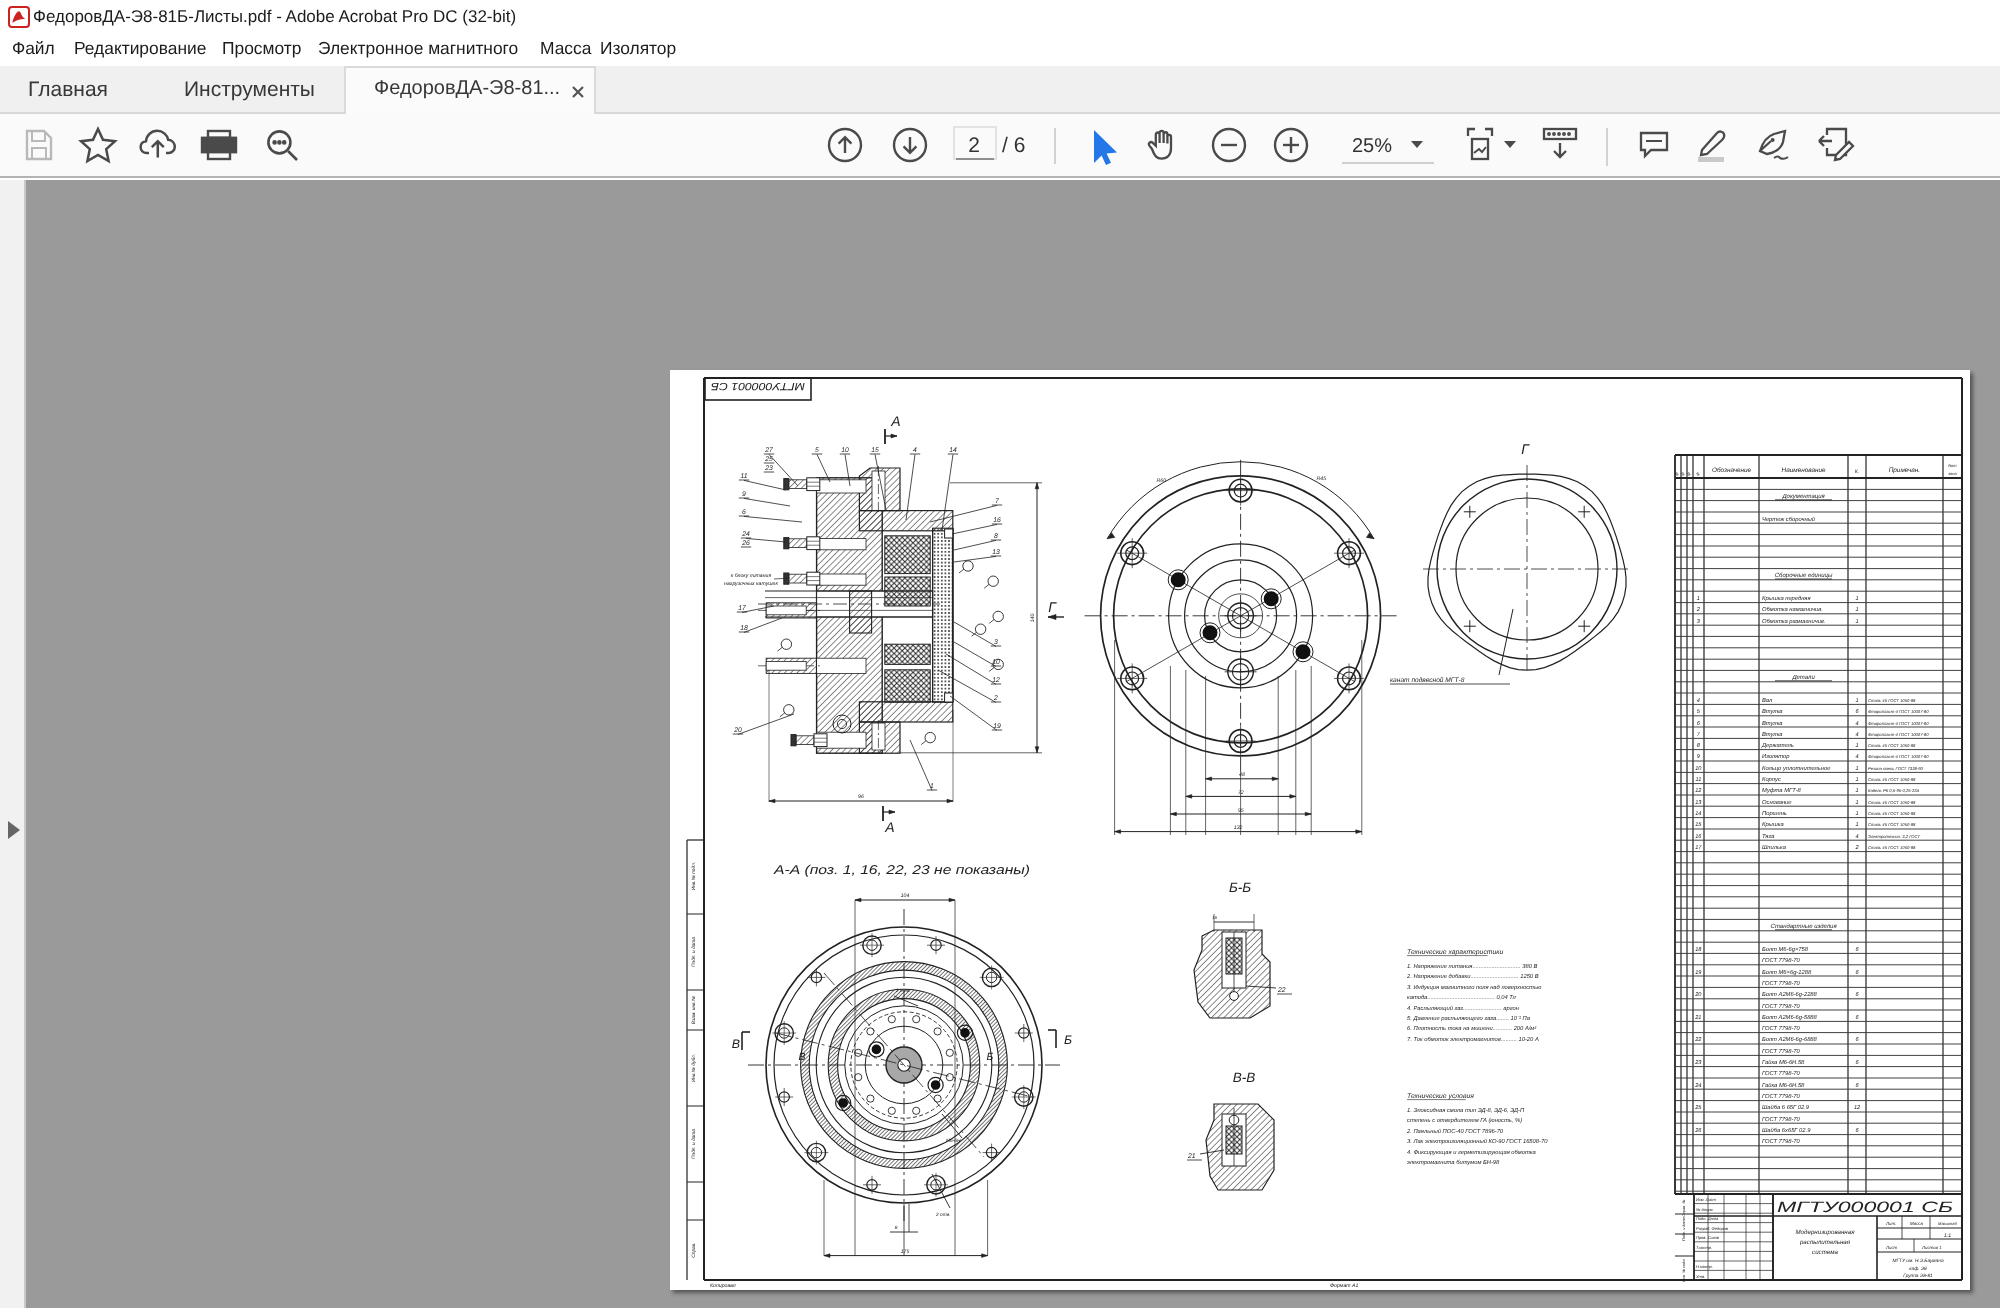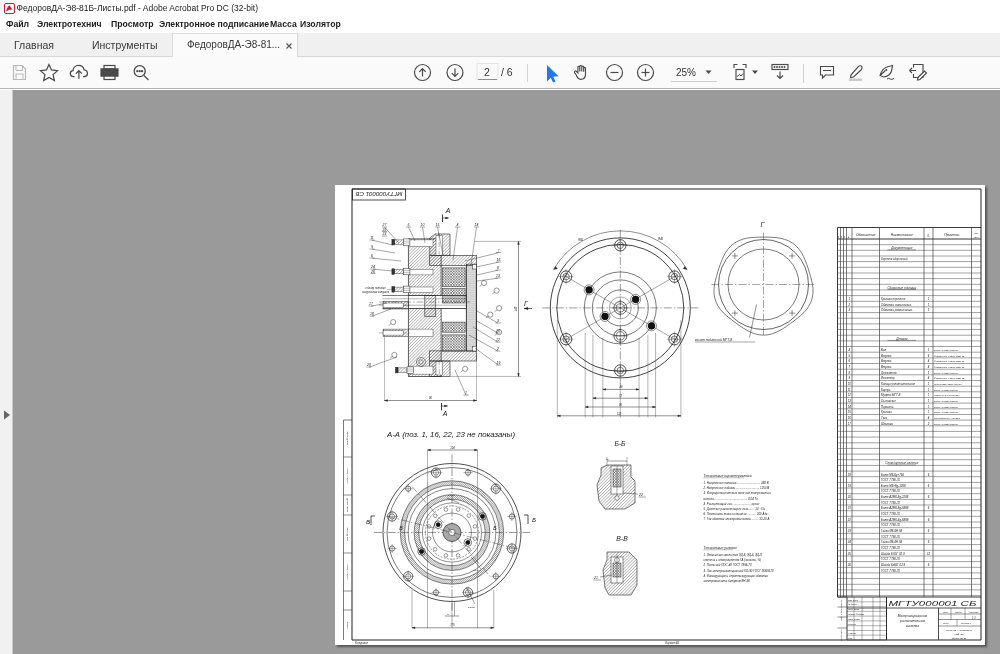--- a/index.html
+++ b/index.html
@@ -1,40 +1,40 @@
 <!DOCTYPE html>
 <html><head><meta charset="utf-8"><style>
 * { margin:0; padding:0; box-sizing:border-box; }
 html,body { width:1000px; height:654px; overflow:hidden; font-family:"Liberation Sans",sans-serif; }
 .abs { position:absolute; }
 #titlebar { position:absolute; left:0; top:0; width:1000px; height:16px; background:#fff; }
 #titlebar span { position:absolute; left:16.5px; top:2.5px; font-size:8.5px; color:#1c1c1c; }
-#menubar { position:absolute; left:0; top:16px; width:1000px; height:17px; background:#fff;font-weight:bold; }
+#menubar { position:absolute; left:0; top:16px; width:1000px; height:17px; background:#fff; }
 #menubar span { position:absolute; top:2.5px; font-size:8.7px; color:#1c1c1c; }
 #tabbar { position:absolute; left:0; top:33px; width:1000px; height:24px; background:#f0f0f0; border-bottom:1px solid #d8d8d8;text-align:right; }
 .tab { position:absolute; top:0; font-size:10.5px; color:#383838; }
 #activetab { position:absolute; left:172px; top:0px; width:126px; height:24px; background:#fbfbfb; border:1px solid #dadada; border-bottom:none; }
 #toolbar { position:absolute; left:0; top:57px; width:1000px; height:32px; background:#fafafa; border-bottom:1px solid #b3b3b3; }
 #docarea { position:absolute; left:0; top:90px; width:1000px; height:564px; background:#9a9a9a; }
 #leftstrip { position:absolute; left:0; top:90px; width:13px; height:564px; background:#f1f1f1; border-right:1px solid #c9c9c9; }
 #page { position:absolute; left:334.5px; top:185px; width:650px; height:460px; background:#fff; box-shadow:1.5px 1.5px 2px rgba(0,0,0,0.45);text-align:center; }
 #page svg { position:absolute; left:0; top:0; font-family:"Liberation Sans",sans-serif; }
 </style></head><body>
 <div id="titlebar">
  <svg class="abs" style="left:4px;top:3px" width="11" height="11" viewBox="0 0 11 11">
       <rect x="0.5" y="0.5" width="10" height="10" rx="1.5" fill="#fff" stroke="#c22" stroke-width="1"></rect>
       <path d="M2.2 8.5 C2.6 5.5 4.4 2.6 5.5 2.6 C6.6 2.6 6.2 5 8.8 6.6 C6.5 6.3 4.2 7.2 2.2 8.5 Z" fill="#c22"></path>
     </svg>
  <span>ФедоровДА-Э8-81Б-Листы.pdf - Adobe Acrobat Pro DC (32-bit)</span>
 </div>
 <div id="menubar">
  <span style="left:6px">Файл</span>
-    <span style="left:37px">Электротехнич</span>
+    <span style="left:37px">Редактирование</span>
     <span style="left:111px">Просмотр</span>
-    <span style="left:159px">Электронное подписание</span>
+    <span style="left:159px">Электронное магнитного</span>
     <span style="left:270px">Масса</span>
     <span style="left:300px">Изолятор</span>
 </div>
 <div id="tabbar">
  <span class="tab" style="left:14px;top:6px">Главная</span>
  <span class="tab" style="left:92px;top:6px">Инструменты</span>
  <div id="activetab"></div>
  <span class="tab" style="left:187px;top:6px;z-index:3;font-size:10px">ФедоровДА-Э8-81...</span>
  <svg class="abs" style="left:285px;top:9px;z-index:3" width="8" height="8" viewBox="0 0 8 8">
       <path d="M1.5 1.5 L6.5 6.5 M6.5 1.5 L1.5 6.5" stroke="#555" stroke-width="1.1"></path>

